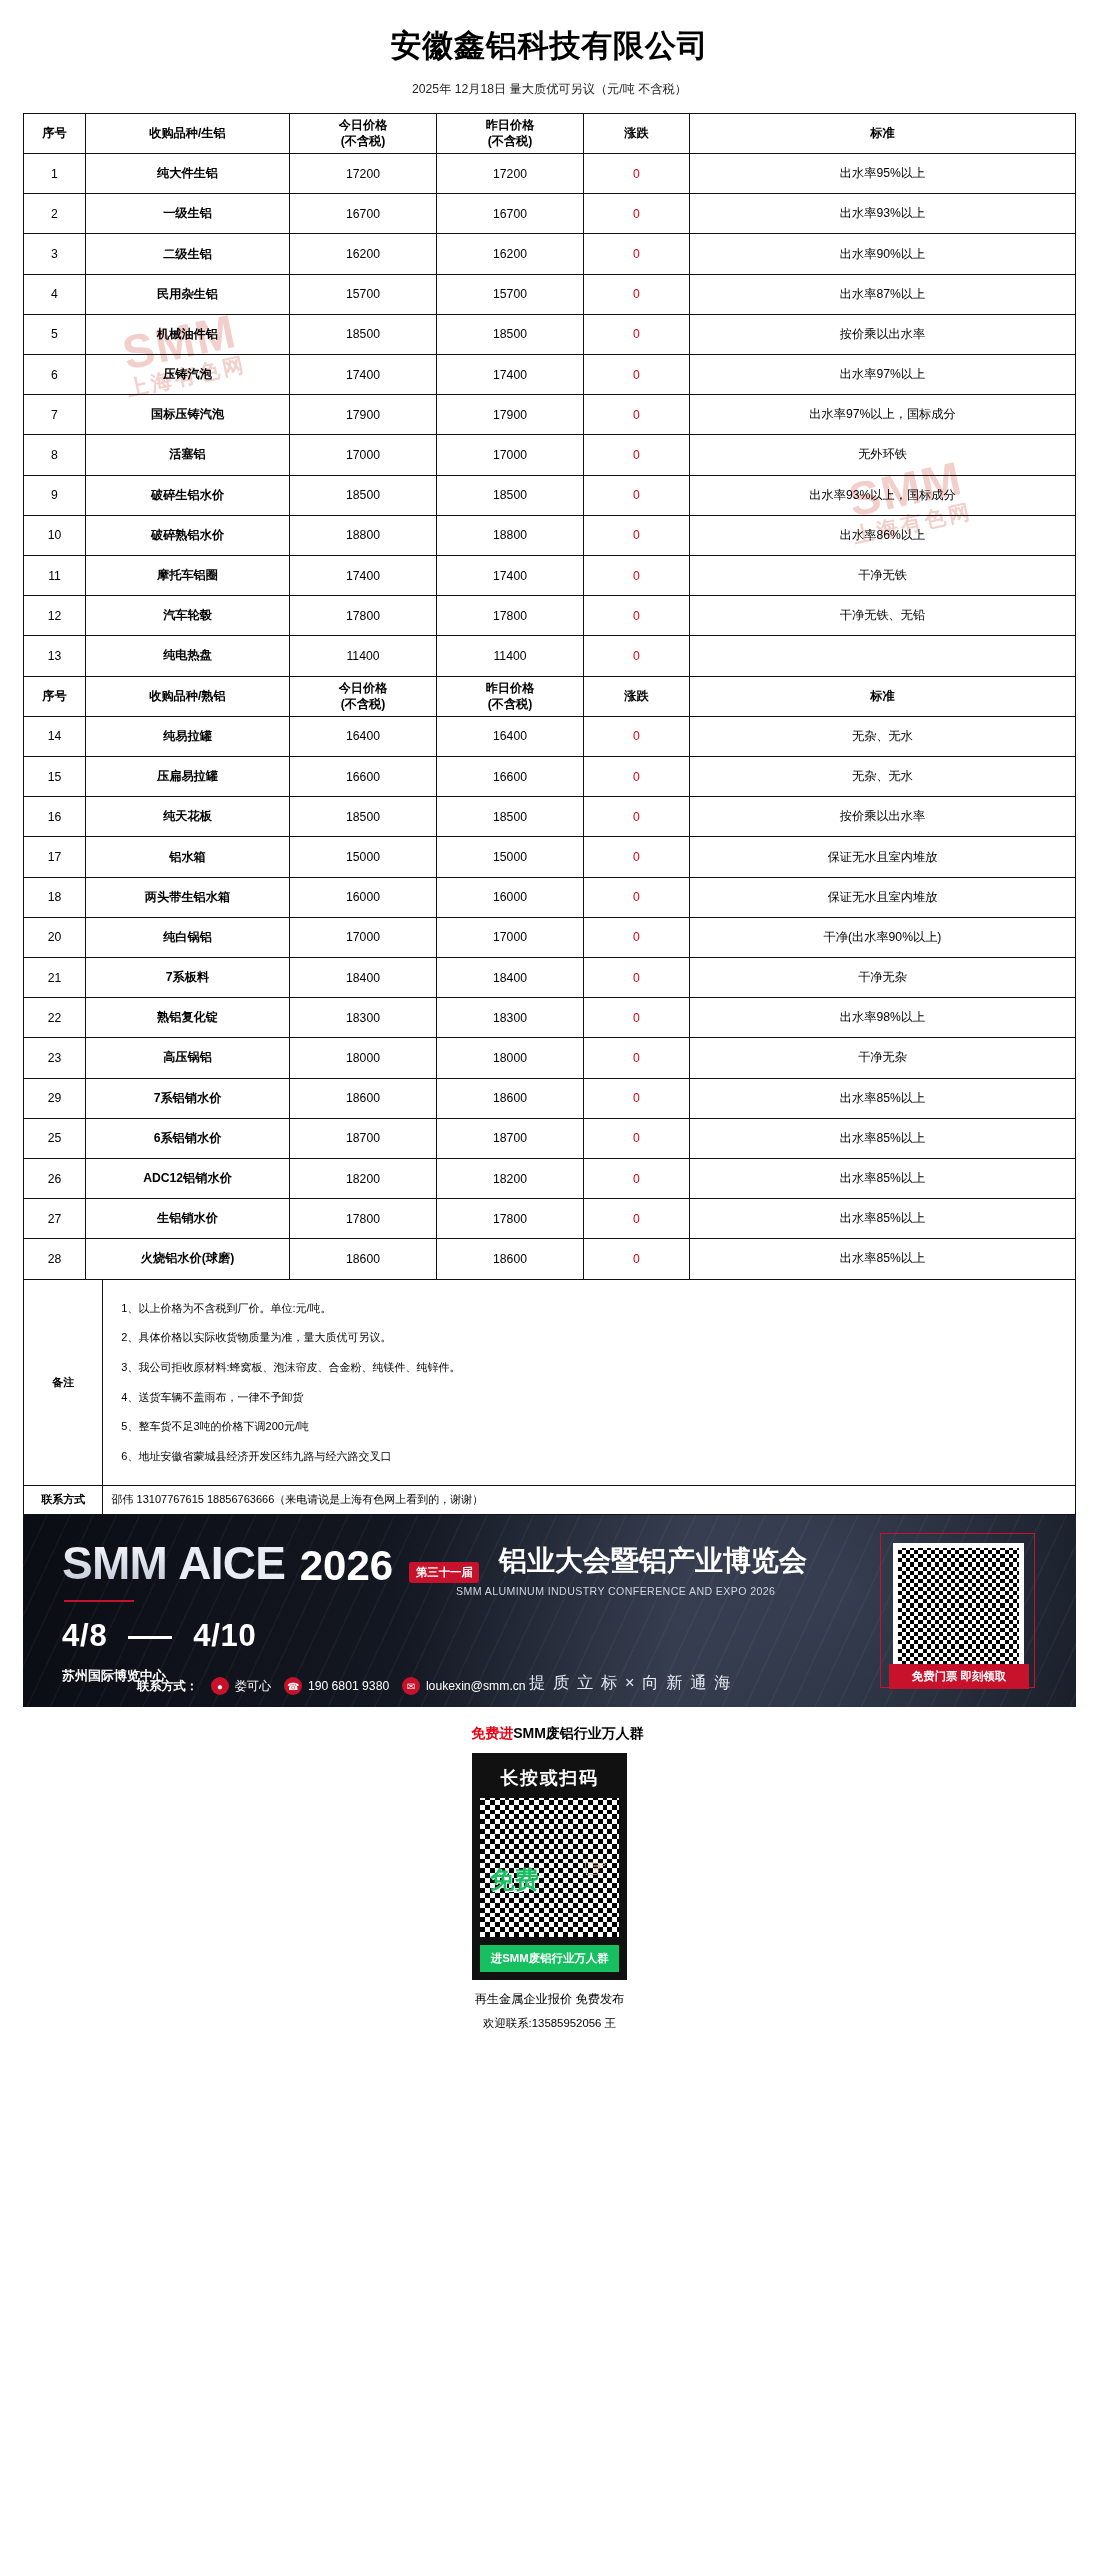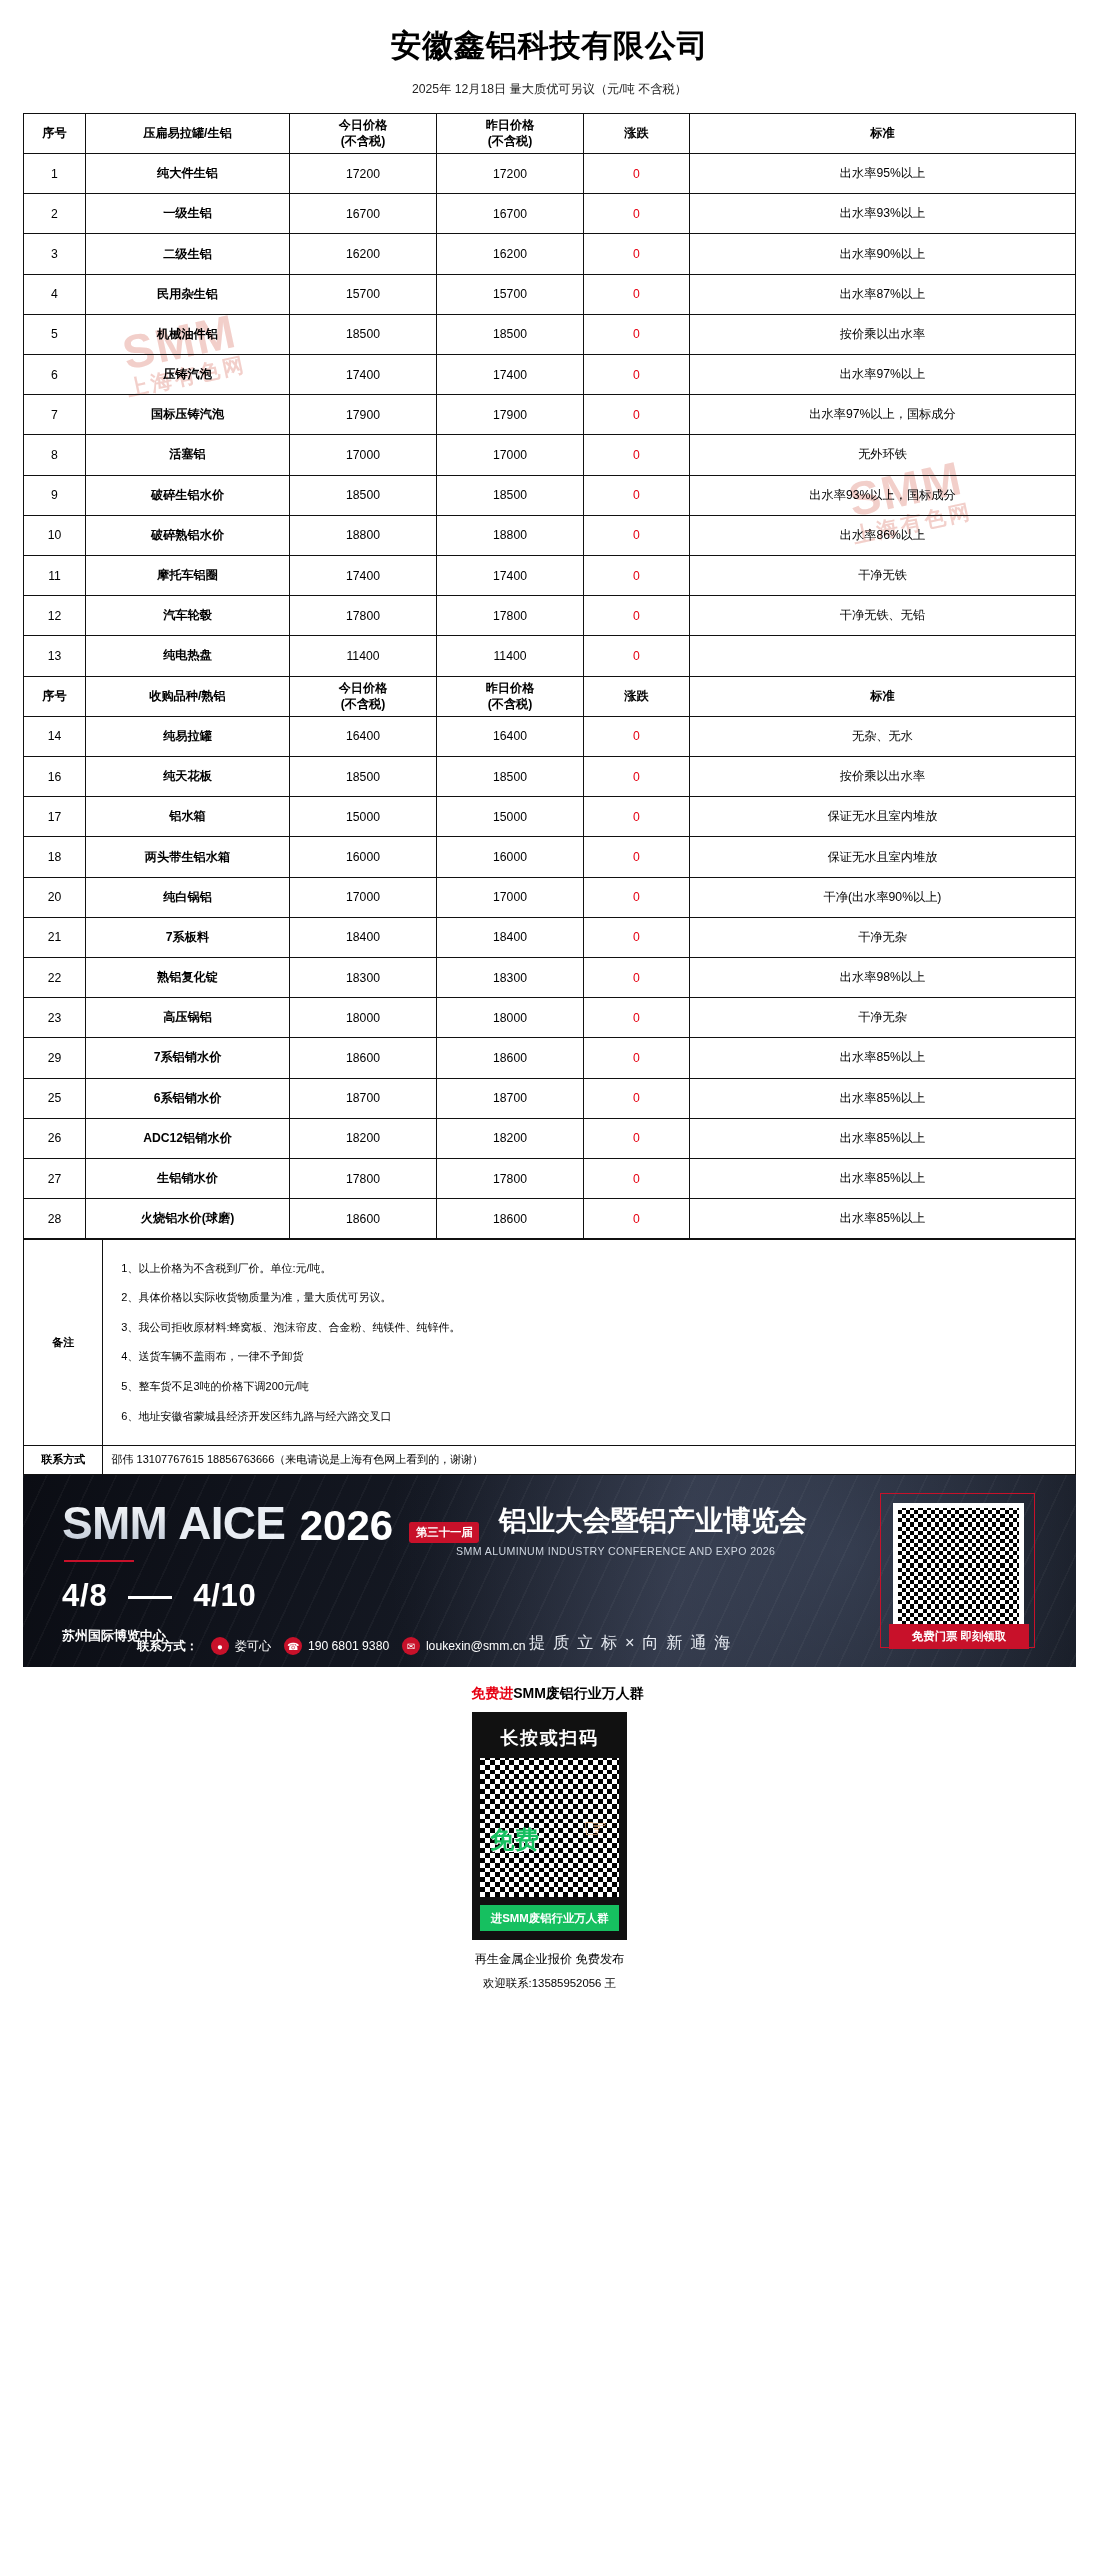--- a/index.html
+++ b/index.html
@@ -225,21 +225,21 @@
         <col class="col-no">
           <col class="col-name">
           <col class="col-today">
           <col class="col-yest">
           <col class="col-chg">
           <col class="col-std">
       </colgroup>
       <tbody id="t1body">
         <tr class="hdr">
           <td>序号</td>
-          <td>压扁易拉罐/生铝</td>
+          <td>收购品种/生铝</td>
           <td>
             <div>今日价格</div>
             <div>(不含税)</div>
           </td>
           <td>
             <div>昨日价格</div>
             <div>(不含税)</div>
           </td>
           <td>涨跌</td>
           <td>标准</td>
@@ -377,20 +377,28 @@
         </tr>
       <tr>
             <td class="num">14</td>
             <td class="name">纯易拉罐</td>
             <td class="num">16400</td>
             <td class="num">16400</td>
             <td class="chg">0</td>
             <td class="std">无杂、无水</td>
           </tr>
           <tr>
+            <td class="num">15</td>
+            <td class="name">压扁易拉罐</td>
+            <td class="num">16600</td>
+            <td class="num">16600</td>
+            <td class="chg">0</td>
+            <td class="std">无杂、无水</td>
+          </tr>
+          <tr>
             <td class="num">16</td>
             <td class="name">纯天花板</td>
             <td class="num">18500</td>
             <td class="num">18500</td>
             <td class="chg">0</td>
             <td class="std">按价乘以出水率</td>
           </tr>
           <tr>
             <td class="num">17</td>
             <td class="name">铝水箱</td>

